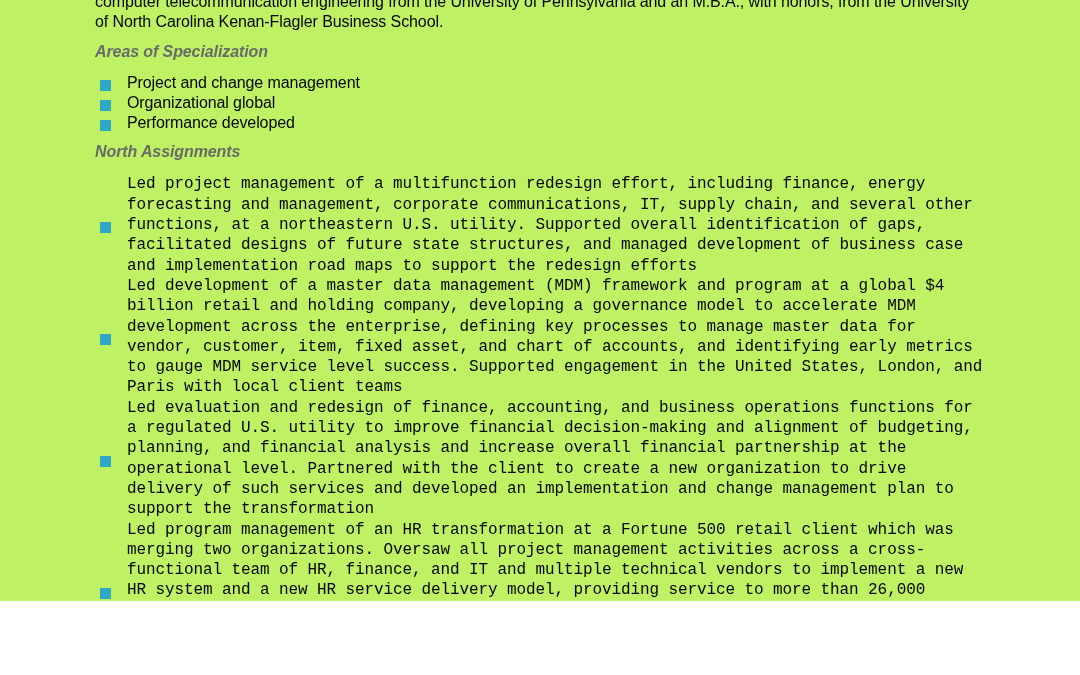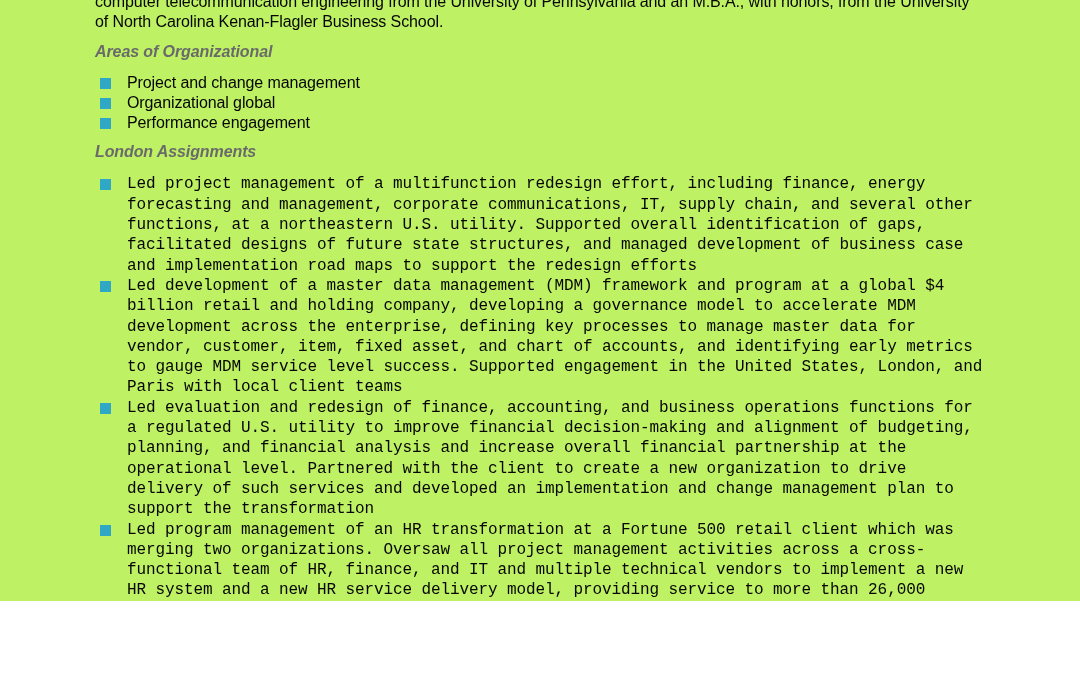--- a/index.html
+++ b/index.html
@@ -36,21 +36,21 @@
   .blist {
     list-style: none;
     margin: 11px 0 0 0;
     padding: 0;
     font-size: 16px;
     line-height: 20.3px;
   }
   .blist.assignments { margin-top: 12px; font-family: Liberation Mono, monospace; }
   .blist li {
     display: flex;
-    align-items: flex-start;
+    align-items: center;
     padding-left: 5px;
   }
   .bullet {
     flex: 0 0 11px;
     height: 11px;
     background: var(--accent-color, #2fa8c5);
     margin: 5px 16px 0 0;
   }
   .li-text {
     flex: 1;
@@ -58,38 +58,38 @@
   }
 </style>
 </head>
 <body>
 
 <div class="page">
   <div class="content">
 
     <p class="intro">computer telecommunication engineering from the University of Pennsylvania and an M.B.A., with honors, from the University of North Carolina Kenan-Flagler Business School.</p>
 
-    <h3 class="section-heading">Areas of Organizational</h3>
+    <h3 class="section-heading">Areas of Specialization</h3>
 
     <ul class="blist">
       <li>
         <span class="bullet"></span>
         <span class="li-text">Project and change management</span>
       </li>
       <li>
         <span class="bullet"></span>
         <span class="li-text">Organizational global</span>
       </li>
       <li>
         <span class="bullet"></span>
-        <span class="li-text">Performance engagement</span>
+        <span class="li-text">Performance developed</span>
       </li>
     </ul>
 
-    <h3 class="section-heading">London Assignments</h3>
+    <h3 class="section-heading">North Assignments</h3>
 
     <ul class="blist assignments">
       <li>
         <span class="bullet"></span>
         <span class="li-text">Led project management of a multifunction redesign effort, including finance, energy forecasting and management, corporate communications, IT, supply chain, and several other functions, at a northeastern U.S. utility. Supported overall identification of gaps, facilitated designs of future state structures, and managed development of business case and implementation road maps to support the redesign efforts</span>
       </li>
       <li>
         <span class="bullet"></span>
         <span class="li-text">Led development of a master data management (MDM) framework and program at a global $4 billion retail and holding company, developing a governance model to accelerate MDM development across the enterprise, defining key processes to manage master data for vendor, customer, item, fixed asset, and chart of accounts, and identifying early metrics to gauge MDM service level success. Supported engagement in the United States, London, and Paris with local client teams</span>
       </li>

